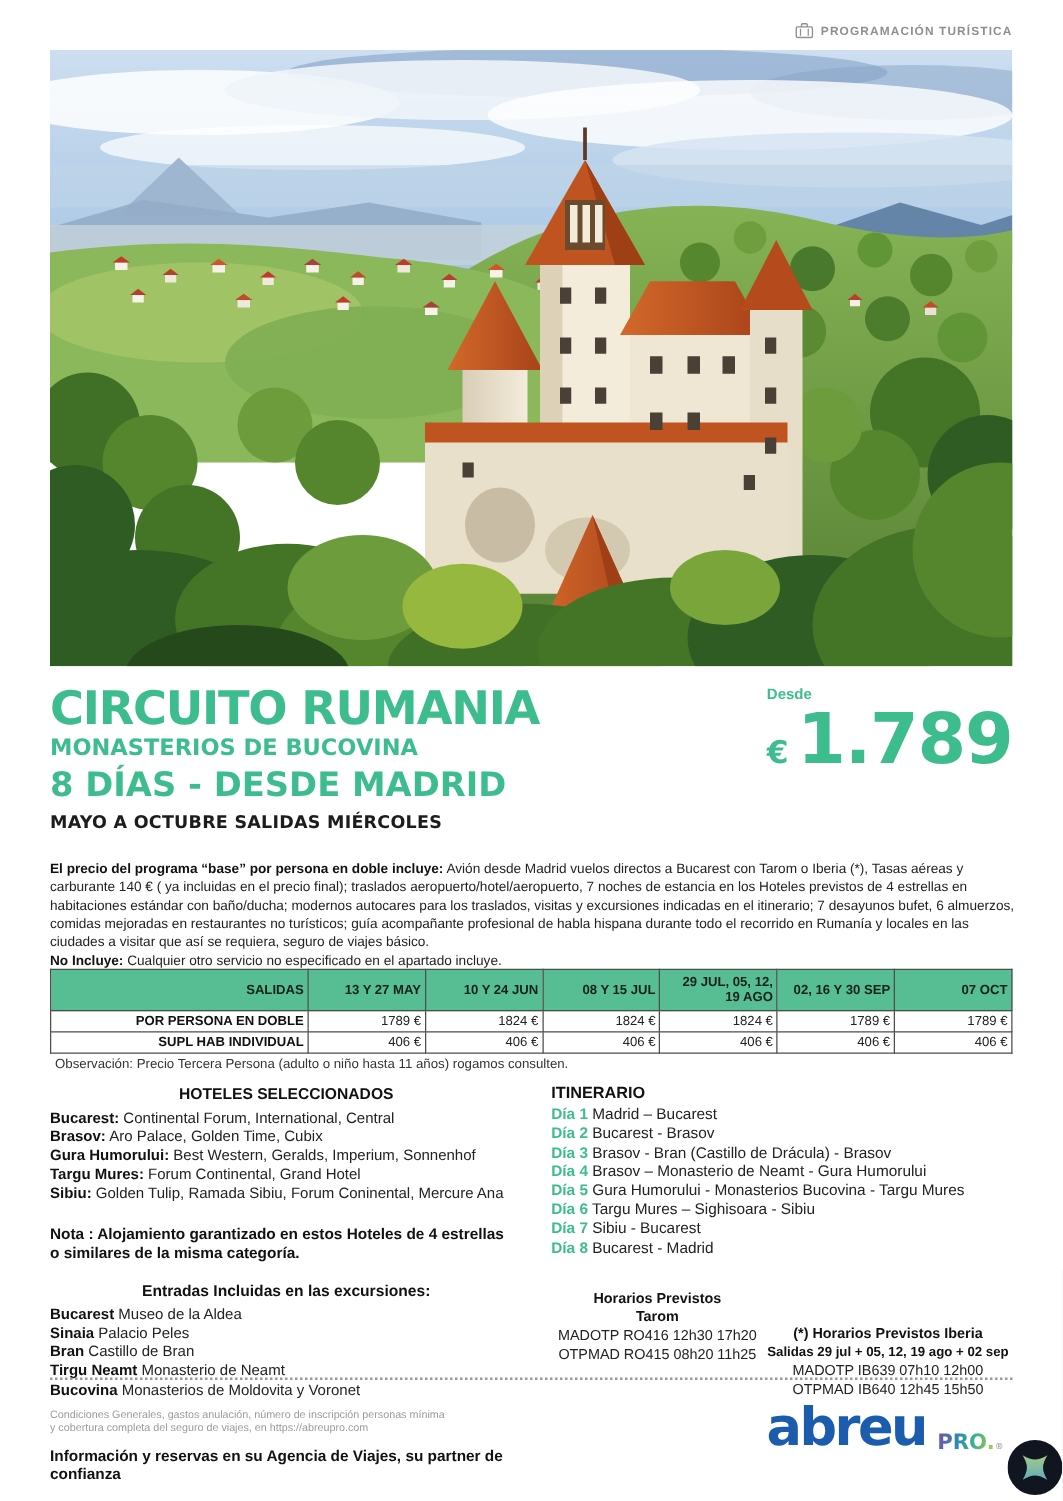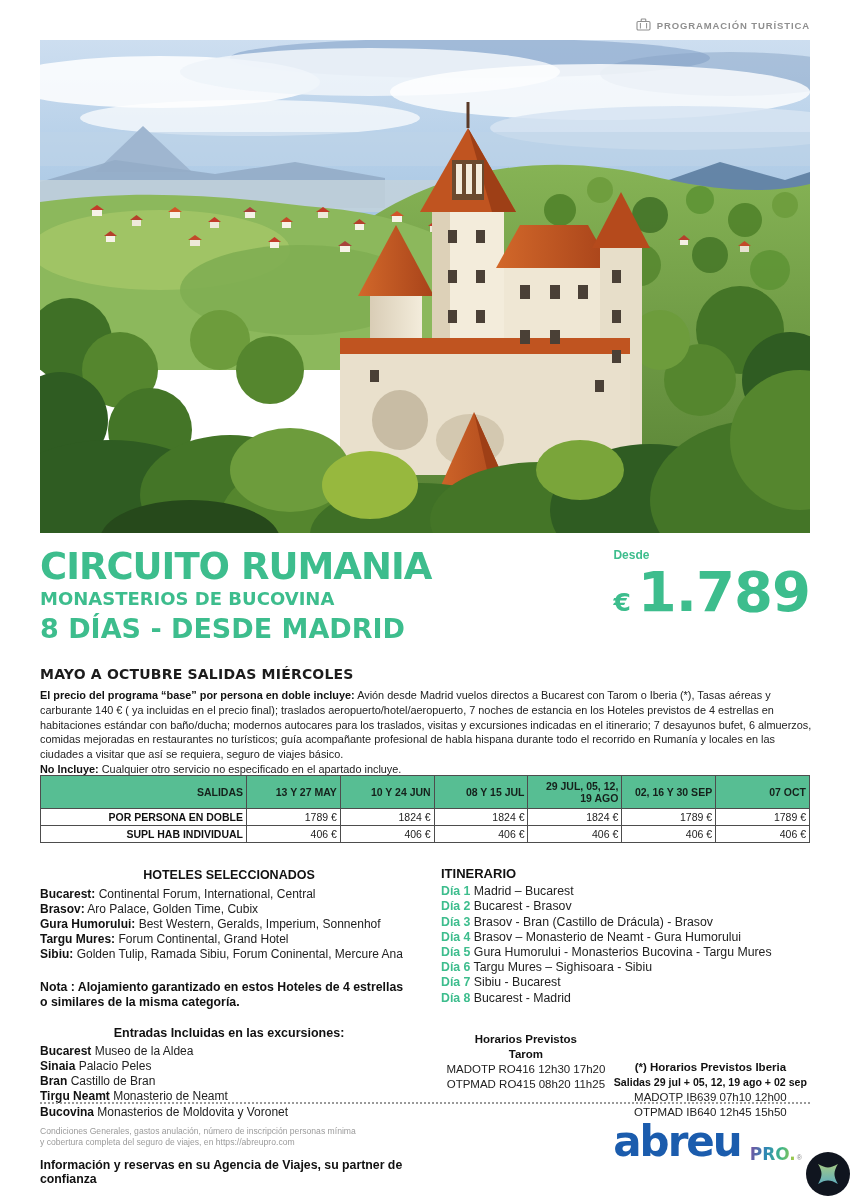--- a/index.html
+++ b/index.html
@@ -12,21 +12,21 @@
 
   
   .hero { position:absolute; top:40px; left:40px; width:770px; height:493px; overflow:hidden; }
   .hero svg { display:block; width:100%; height:100%; }
 
   
   .title-block { position:absolute; top:546px; left:40px; width:540px; }
   .t-main  { font-family:"DejaVu Sans", sans-serif; font-weight:bold; font-size:37px; line-height:41px; letter-spacing:-1px; color:#3dbd8d; }
   .t-sub   { font-family:"DejaVu Sans", sans-serif; font-weight:bold; font-size:18px; line-height:22px; color:#3dbd8d; margin-top:1px; }
   .t-days  { font-family:"DejaVu Sans", sans-serif; font-weight:bold; font-size:27px; line-height:31px; color:#3dbd8d; margin-top:3px; }
-  .t-season{ font-family:"DejaVu Sans", sans-serif; font-weight:bold; font-size:14px; color:#1c1c1c; margin-top:22px; letter-spacing:.2px; }
+  .t-season{ font-family:"DejaVu Sans", sans-serif; font-weight:bold; font-size:14px; color:#1c1c1c; margin-top:6px; letter-spacing:.2px; }
 
   
   .price { position:absolute; top:548px; right:40px; color:#3dbd8d; }
   .price-from { font-size:12px; font-weight:bold; margin-right:2px; }
   .price-row { display:flex; align-items:baseline; justify-content:flex-end; margin-top:2px; }
   .price-cur { font-family:"DejaVu Sans", sans-serif; font-weight:bold; font-size:25px; margin-right:7px; }
   .price-num { font-family:"DejaVu Sans", sans-serif; font-weight:bold; font-size:56px; line-height:56px; letter-spacing:-1px; }
 
   
   .intro { position:absolute; top:688px; left:40px; width:772px; font-size:10.9px; line-height:14.8px; color:#222; }
@@ -311,20 +311,21 @@
         <td>406 €</td>
         <td>406 €</td>
         <td>406 €</td>
         <td>406 €</td>
         <td>406 €</td>
         <td>406 €</td>
       </tr>
     </tbody>
   </table>
 
+  <div class="obs">Observación: Precio Tercera Persona (adulto o niño hasta 11 años) rogamos consulten.</div>
 
   <div class="columns">
     <div class="col-left">
       <div class="col-heading">HOTELES SELECCIONADOS</div>
       <div class="hotel-line"><b>Bucarest:</b><span> Continental Forum, International, Central</span></div>
       <div class="hotel-line"><b>Brasov:</b><span> Aro Palace, Golden Time, Cubix</span></div>
       <div class="hotel-line"><b>Gura Humorului:</b><span> Best Western, Geralds, Imperium, Sonnenhof</span></div>
       <div class="hotel-line"><b>Targu Mures:</b><span> Forum Continental, Grand Hotel</span></div>
       <div class="hotel-line"><b>Sibiu:</b><span> Golden Tulip, Ramada Sibiu, Forum Coninental, Mercure Ana</span></div>
       <div class="nota">

